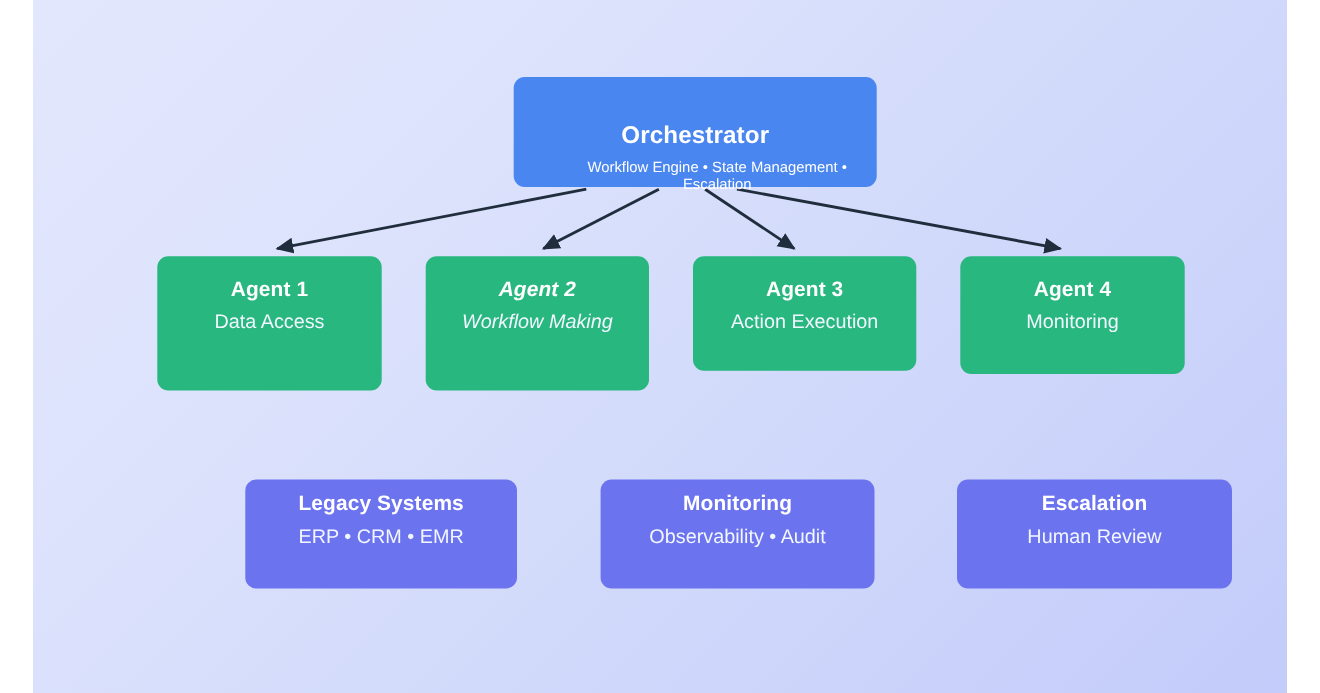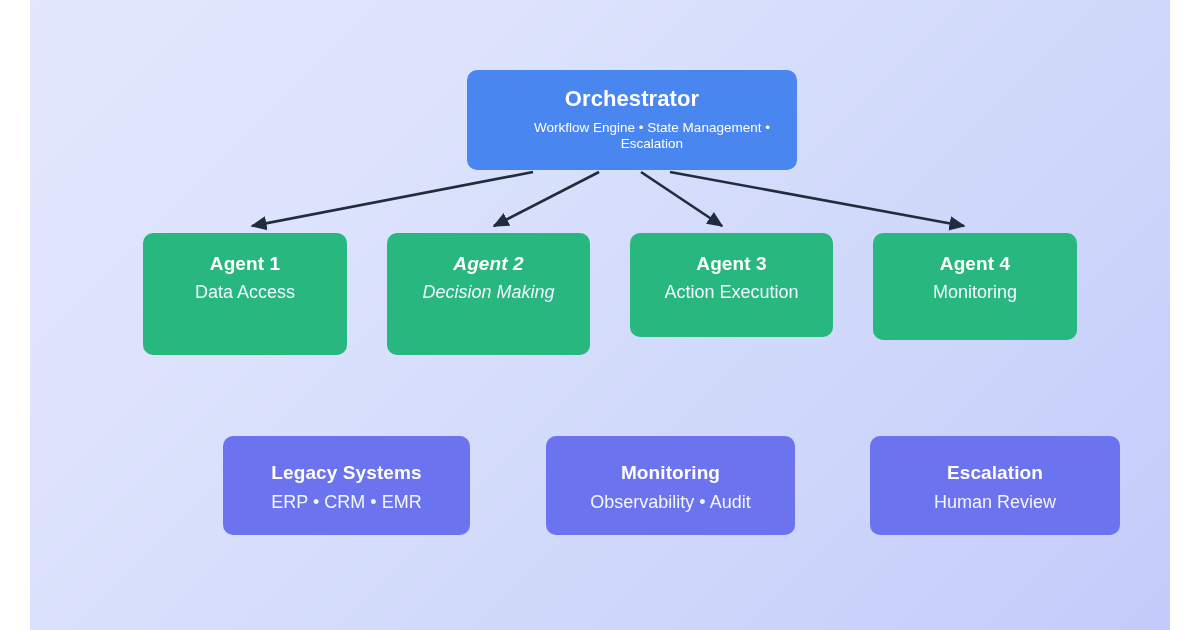--- a/index.html
+++ b/index.html
@@ -65,42 +65,42 @@
     font-size: 18px;
     font-weight: normal;
     line-height: 16px;
     margin-top: 9px;
     color: #f2f6ff;
   }
 
   
   .node--orchestrator {
     background: #4a86f0;
-    padding-top: 16px;
+    padding-top: 40px;
   }
   .node--orchestrator .node-title {
     font-size: 22px;
     line-height: 26px;
   }
   .node--orchestrator .node-subtitle {
     font-size: 13.5px;
     margin-top: 8px;
     color: #ffffff;
     margin-left: 40px;
   }
 
   
   .node--agent {
     background: #28b77e;
   }
 
   
   .node--support {
     background: #6c73ef;
-    padding-top: 26px;
+    padding-top: 12px;
   }
   .node--support .node-subtitle {
     margin-top: 10px;
   }
 </style>
 </head>
 <body>
 
 <div id="diagram-root">
   <div id="canvas">
@@ -126,21 +126,21 @@
         <span class="node-subtitle">Workflow Engine • State Management • Escalation</span>
       </div>
 
       <div class="node node--agent" style="left: 113px; top: 233px; width: 204px; height: 122px; background: rgb(40, 183, 126);">
         <span class="node-title">Agent 1</span>
         <span class="node-subtitle">Data Access</span>
       </div>
 
       <div class="node node--agent" style="left: 357px; top: 233px; width: 203px; height: 122px; background: rgb(40, 183, 126); font-style: italic;">
         <span class="node-title">Agent 2</span>
-        <span class="node-subtitle">Decision Making</span>
+        <span class="node-subtitle">Workflow Making</span>
       </div>
 
       <div class="node node--agent" style="left: 600px; top: 233px; width: 203px; height: 104px; background: rgb(40, 183, 126);">
         <span class="node-title">Agent 3</span>
         <span class="node-subtitle">Action Execution</span>
       </div>
 
       <div class="node node--agent" style="left: 843px; top: 233px; width: 204px; height: 107px; background: rgb(40, 183, 126);">
         <span class="node-title">Agent 4</span>
         <span class="node-subtitle">Monitoring</span>

